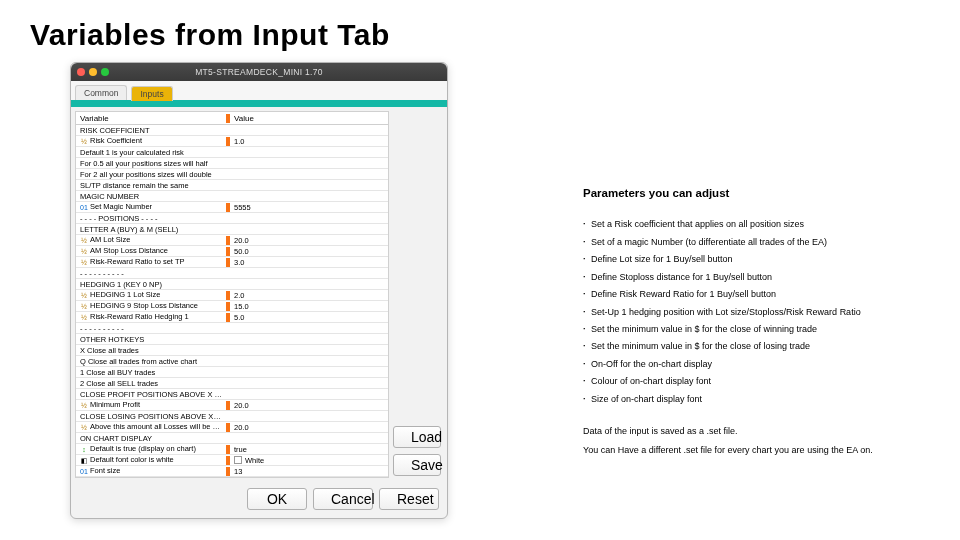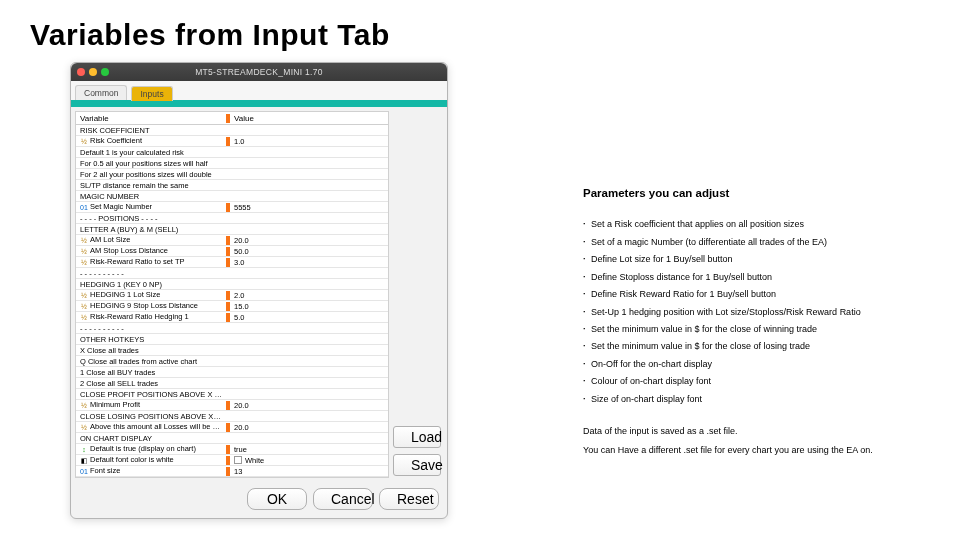--- a/index.html
+++ b/index.html
@@ -154,21 +154,21 @@
     display:flex;
     flex:1;
   }
   .grid-wrap { flex:1; }
   .dialog-footer {
     display:flex;
     justify-content:flex-end;
     gap:6px;
     padding:6px 8px 8px;
   }
-  .dialog-footer .btn { width:60px;border-radius:8px; }
+  .dialog-footer .btn { width:60px; }
   .checkbox {
     width:8px; height:8px;
     border:1px solid #999;
     background:#fff;
     display:inline-block;
   }
   
   .right {
     padding-left:135px;
     padding-top:54px;

